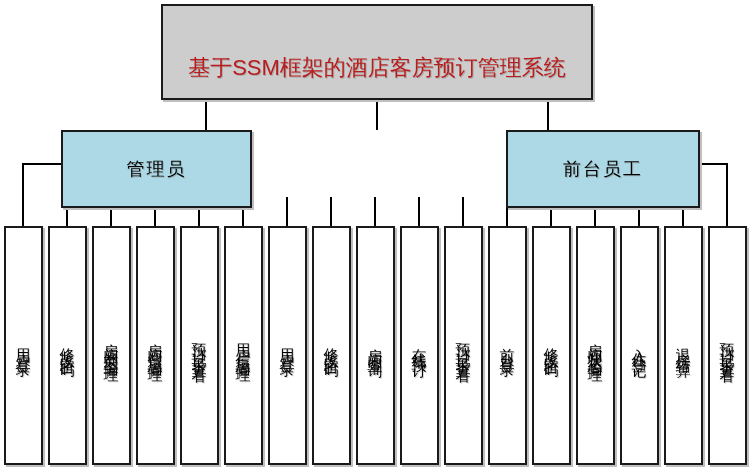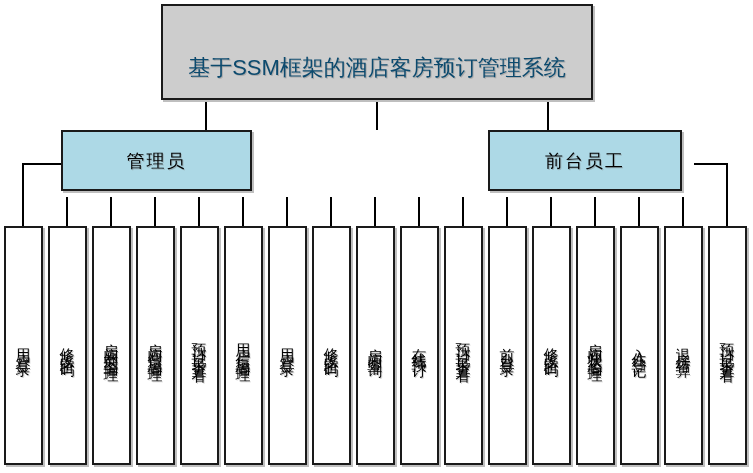--- a/index.html
+++ b/index.html
@@ -23,27 +23,27 @@
     align-items: center;
     justify-content: center;
     box-shadow: 2px 2px 0 #bfbfbf;
   }
   .box.title {
     left: 161px; top: 4px; width: 432px; height: 96px;
     background: var(--root-fill, #cdcdcd);
   }
   .box.title .lbl {
     font-size: 22px;
-    color: #0c4a6e;
+    color: #b91c1c;
     text-shadow: 1px 1px 0 rgba(130,130,130,0.45);
     white-space: nowrap;
     margin-top: 32px;
   }
   .box.branch {
-    top: 130px; height: 61px;
+    top: 130px; height: 78px;
     background: var(--branch-fill, #add9e6);
   }
   .box.branch .lbl {
     font-size: 18px;
     color: #000;
     text-shadow: 1px 1px 0 rgba(130,130,130,0.45);
     letter-spacing: 2px;
   }
   .box.child {
     top: 226px; width: 39px; height: 239px;
@@ -98,21 +98,21 @@
   <div class="line h" style="left:694px;top:163px;width:34px"></div>
   <div class="line v" style="left:726px;top:163px;height:63px"></div>
 
   <div class="box title">
     <span class="lbl">基于SSM框架的酒店客房预订管理系统</span>
   </div>
 
   <div class="box branch" style="left:61px;width:191px">
     <span class="lbl">管理员</span>
   </div>
-  <div class="box branch" style="left:488px;width:194px">
+  <div class="box branch" style="left:506px;width:194px">
     <span class="lbl">前台员工</span>
   </div>
 
   <div class="box child" style="left:4px">
     <span class="lbl">用户登录</span>
   </div>
   <div class="box child" style="left:48px">
     <span class="lbl">修改密码</span>
   </div>
   <div class="box child" style="left:92px">

